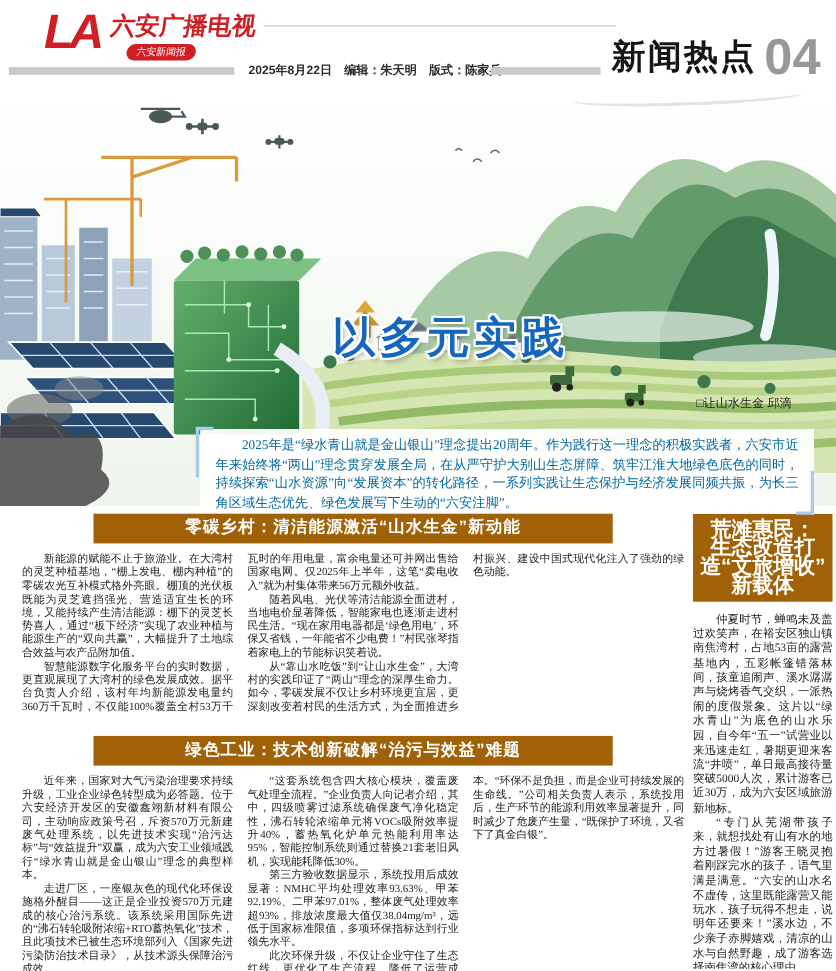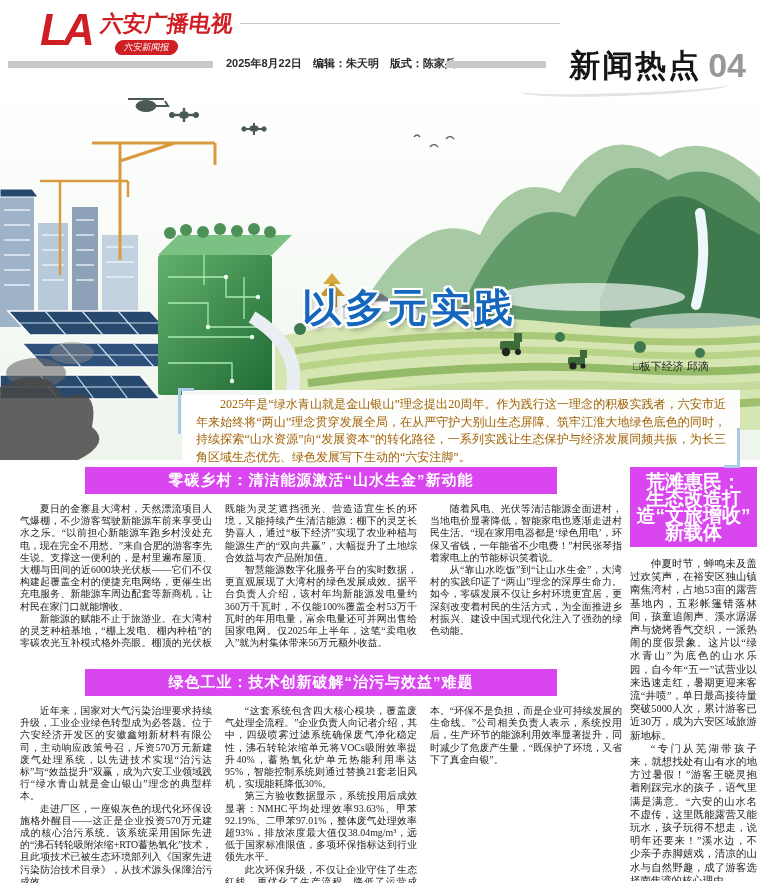--- a/index.html
+++ b/index.html
@@ -18,50 +18,50 @@
     font-size:9px; line-height:11px; padding:2px 9px; border-radius:8px; transform:skewX(-8deg);
     font-family:"Liberation Sans","DejaVu Sans",sans-serif; }
   .mast-rule { position:absolute; top:23px; left:240px; width:320px; height:1px; background:#c9c9c9; }
   .dateline { position:absolute; top:56px; left:0; width:560px; height:16px; }
   .bar { position:absolute; top:5px; height:7px; background:#c9c9c9; }
   .bar.l { left:8px; width:205px; }
   .bar.r { left:446px; width:100px; }
   .date-text { position:absolute; top:0; left:222px; width:215px; text-align:center; white-space:nowrap;
     font-family:"Liberation Sans","DejaVu Sans",sans-serif; font-size:11px; font-weight:bold; color:#2a2a2a; }
   .date-text span { margin:0 4px; }
-  .pagehead { position:absolute; top:44px; right:14px; display:flex; align-items:flex-end;
+  .pagehead { position:absolute; top:30px; right:14px; display:flex; align-items:flex-end;
     font-family:"Liberation Sans","DejaVu Sans",sans-serif; }
   .pagehead .sec { font-size:31px; font-weight:900; color:#151515; letter-spacing:2px; line-height:40px; }
-  .pagehead .num { font-size:34px; font-weight:900; color:#98989a; line-height:42px; margin-left:7px; }
+  .pagehead .num { font-size:46px; font-weight:900; color:#98989a; line-height:42px; margin-left:7px; }
   .pagehead-swoosh { position:absolute; top:80px; right:30px; width:210px; height:16px;
     border-bottom:3px solid #e3e3e3; border-radius:50%; transform:rotate(-2deg); }
 
   
   .hero { position:absolute; top:85px; left:0; width:760px; height:375px; z-index:1; }
 
   
   .headline { position:absolute; top:288px; left:268px; width:478px; z-index:10;
     font-family:"Liberation Sans","DejaVu Sans",sans-serif; font-weight:900; color:#1467bd;
     text-shadow:-2px -2px 0 #fff,0 -2px 0 #fff,2px -2px 0 #fff,-2px 0 0 #fff,2px 0 0 #fff,
       -2px 2px 0 #fff,0 2px 0 #fff,2px 2px 0 #fff,3px 4px 5px rgba(40,40,40,.35); }
   .headline .h1 { font-size:39px; line-height:40px; letter-spacing:4px; padding-left:34px; }
   .headline .h2 { font-size:38px; line-height:46px; letter-spacing:1px; text-align:center; }
   .byline { position:absolute; top:359px; left:633px; z-index:11; font-size:11px; color:#222;
     font-family:"Liberation Sans","DejaVu Sans",sans-serif; }
 
   
   .intro { position:absolute; top:390px; left:182px; width:558px; height:76px; z-index:12;
     background:rgba(255,255,255,.95); padding:6px 14px 6px 14px; }
-  .intro p { font-size:12px; line-height:17.5px; text-indent:2em; color:#a16207; text-align:justify; }
+  .intro p { font-size:12px; line-height:17.5px; text-indent:2em; color:#0369a1; text-align:justify; }
   .corner { position:absolute; z-index:13; }
   .corner.tl { top:388px; left:178px; width:16px; height:46px; border-left:3px solid #abc9e9; border-top:3px solid #abc9e9; }
   .corner.br { top:428px; left:724px; width:16px; height:40px; border-right:3px solid #abc9e9; border-bottom:3px solid #abc9e9; }
 
   
-  .sec-header { background:#d946ef; color:#fff; text-align:center;
+  .sec-header { background:#a16207; color:#fff; text-align:center;
     font-family:"Liberation Sans","DejaVu Sans",sans-serif; font-weight:bold; }
   .main-left { position:absolute; top:467px; left:20px; width:602px; z-index:5; }
   .main-left .sec-header { width:472px; margin:0 auto; font-size:15px; line-height:18px; padding:4px 0 5px; letter-spacing:1px; }
   .cols { margin-top:9px; column-count:3; column-gap:13px; column-fill:auto; overflow:hidden;
     font-size:9.9px; line-height:12.2px; text-align:justify; color:#1b1b1b; }
   .cols p { text-indent:2em; }
   .cols.c1 { height:158px; }
   .cols.c2 { height:187px; }
   .main-left .sec-header.s2 { margin-top:8px; }
 
@@ -268,32 +268,31 @@
         <ellipse cx="72" cy="268" rx="22" ry="11" fill="#8a8a8a" opacity="0.5"></ellipse>
         <ellipse cx="36" cy="288" rx="30" ry="15" fill="#6a6a6a" opacity="0.6"></ellipse>
         <path d="M0,302 Q44,278 64,312 Q100,300 92,342 Q112,358 78,375 L0,375 Z" fill="#474747" opacity="0.85"></path>
       </g>
     </svg>
   </div>
 
   <div class="headline">
     <div class="h1">以多元实践</div>
   </div>
-  <div class="byline">□板下经济 邱滴</div>
+  <div class="byline">□让山水生金 邱滴</div>
 
   <div class="corner tl"></div>
   <div class="corner br"></div>
   <div class="intro">
     <p>2025年是“绿水青山就是金山银山”理念提出20周年。作为践行这一理念的积极实践者，六安市近年来始终将“两山”理念贯穿发展全局，在从严守护大别山生态屏障、筑牢江淮大地绿色底色的同时，持续探索“山水资源”向“发展资本”的转化路径，一系列实践让生态保护与经济发展同频共振，为长三角区域生态优先、绿色发展写下生动的“六安注脚”。</p>
   </div>
 
   <div class="main-left">
     <div class="sec-header">零碳乡村：清洁能源激活“山水生金”新动能</div>
     <div class="cols c1">
-      <p>夏日的金寨县大湾村，天然漂流项目人气爆棚，不少游客驾驶新能源车前来享受山水之乐。“以前担心新能源车跑乡村没处充电，现在完全不用愁。”来自合肥的游客李先生说。支撑这一便利的，是村里遍布屋顶、大棚与田间的近6000块光伏板——它们不仅构建起覆盖全村的便捷充电网络，更催生出充电服务、新能源车周边配套等新商机，让村民在家门口就能增收。</p>
       <p>新能源的赋能不止于旅游业。在大湾村的灵芝种植基地，“棚上发电、棚内种植”的零碳农光互补模式格外亮眼。棚顶的光伏板既能为灵芝遮挡强光、营造适宜生长的环境，又能持续产生清洁能源：棚下的灵芝长势喜人，通过“板下经济”实现了农业种植与能源生产的“双向共赢”，大幅提升了土地综合效益与农产品附加值。</p>
       <p>智慧能源数字化服务平台的实时数据，更直观展现了大湾村的绿色发展成效。据平台负责人介绍，该村年均新能源发电量约360万千瓦时，不仅能100%覆盖全村53万千瓦时的年用电量，富余电量还可并网出售给国家电网。仅2025年上半年，这笔“卖电收入”就为村集体带来56万元额外收益。</p>
       <p>随着风电、光伏等清洁能源全面进村，当地电价显著降低，智能家电也逐渐走进村民生活。“现在家用电器都是‘绿色用电’，环保又省钱，一年能省不少电费！”村民张琴指着家电上的节能标识笑着说。</p>
       <p>从“靠山水吃饭”到“让山水生金”，大湾村的实践印证了“两山”理念的深厚生命力。如今，零碳发展不仅让乡村环境更宜居，更深刻改变着村民的生活方式，为全面推进乡村振兴、建设中国式现代化注入了强劲的绿色动能。</p>
     </div>
     <div class="sec-header s2">绿色工业：技术创新破解“治污与效益”难题</div>
     <div class="cols c2">
       <p>近年来，国家对大气污染治理要求持续升级，工业企业绿色转型成为必答题。位于六安经济开发区的安徽鑫翊新材料有限公司，主动响应政策号召，斥资570万元新建废气处理系统，以先进技术实现“治污达标”与“效益提升”双赢，成为六安工业领域践行“绿水青山就是金山银山”理念的典型样本。</p>
       <p>走进厂区，一座银灰色的现代化环保设施格外醒目——这正是企业投资570万元建成的核心治污系统。该系统采用国际先进的“沸石转轮吸附浓缩+RTO蓄热氧化”技术，且此项技术已被生态环境部列入《国家先进污染防治技术目录》，从技术源头保障治污成效。</p>
       <p>“这套系统包含四大核心模块，覆盖废气处理全流程。”企业负责人向记者介绍，其中，四级喷雾过滤系统确保废气净化稳定性，沸石转轮浓缩单元将VOCs吸附效率提升40%，蓄热氧化炉单元热能利用率达95%，智能控制系统则通过替换21套老旧风机，实现能耗降低30%。</p>

